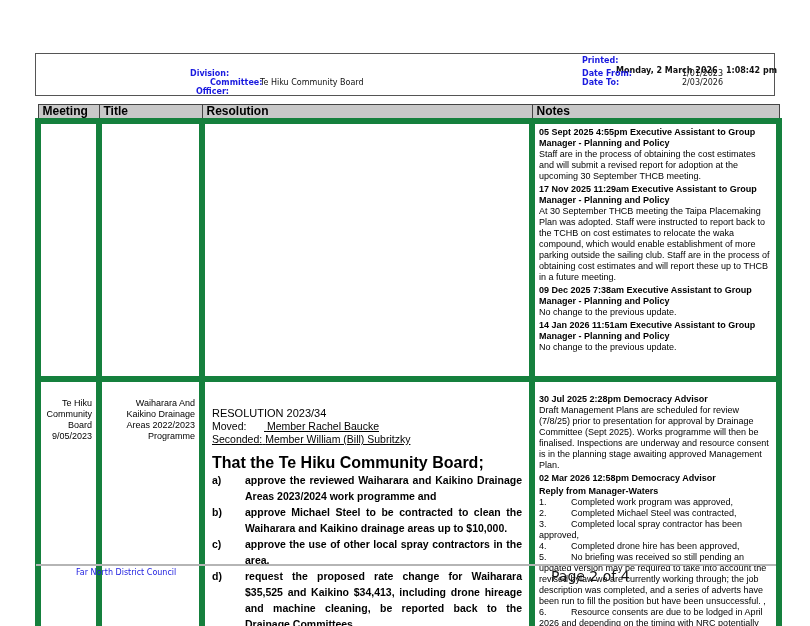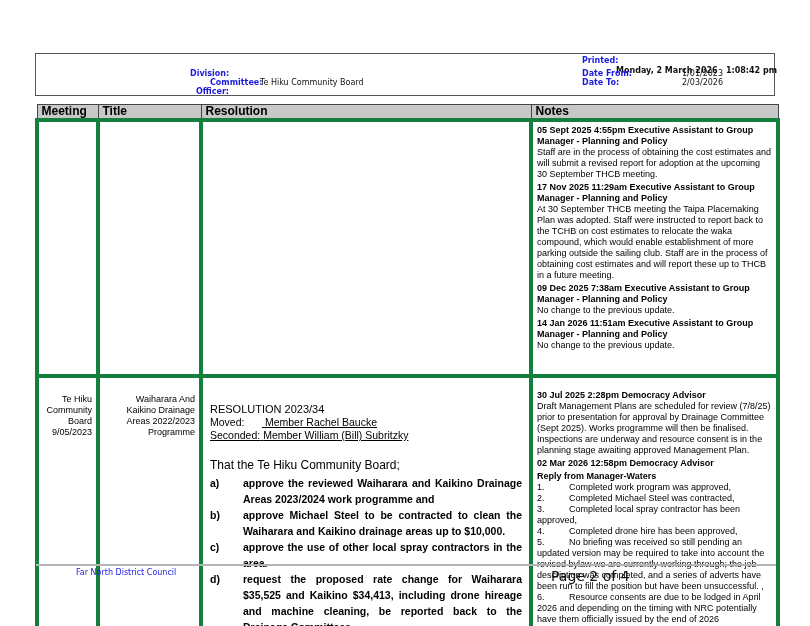--- a/index.html
+++ b/index.html
@@ -6,34 +6,34 @@
   body { width:810px; height:626px; position:relative; overflow:hidden; font-family:"Liberation Sans", sans-serif; color:#000; }
 
   .hdr-box { position:absolute; left:35px; top:53px; width:740px; height:43px; border:1px solid #555; box-sizing:border-box; }
   .hdr-title { position:absolute; left:280px; top:2px; width:250px; text-align:center; font-weight:bold; font-size:12.5px; letter-spacing:0.1px; }
   .hdr-lbl { position:absolute; font-family:"DejaVu Sans", sans-serif; font-size:8px; font-weight:bold; color:#1a1adf; }
   .hdr-val { position:absolute; font-family:"DejaVu Sans", sans-serif; font-size:8px; color:#111; }
   .hdr-printed-val { position:absolute; font-family:"DejaVu Sans", sans-serif; font-size:8px; font-weight:bold; color:#111; }
 
   table.report { position:absolute; left:35px; top:104px; width:741px; border-collapse:collapse; table-layout:fixed; }
   table.report th { background:#c8c8c8; font-size:12px; font-weight:bold; text-align:left; padding:1px 4px; border:1px solid #444; height:11px; line-height:11px; }
-  table.report td { border:4px solid #15803d; vertical-align:top; font-size:9px; line-height:11px; padding:16px 4px; }
+  table.report td { border:6px solid #15803d; vertical-align:top; font-size:9px; line-height:11px; padding:16px 4px; }
   td.mid { vertical-align:middle;text-align:right; }
 
   .note-block { margin-bottom:2px; }
   .note-head { font-weight:bold; font-size:9px; line-height:11px; }
   .note-body { font-size:9px; line-height:11px; }
   .numitem { display:flex; }
   .numitem .n { width:32px; flex:none; }
 
   .res { padding:10px 3px 0 3px; }
   .res-title { font-weight:normal; font-size:11px; margin-bottom:1px; }
   .res-line { font-size:10.5px; line-height:13px;text-decoration:underline; }
   .res-line .lab { display:inline-block; width:52px; }
-  .res-intro { font-weight:normal; font-size:12px; margin-top:18px; margin-bottom:4px; }
+  .res-intro { font-weight:bold; font-size:16px; margin-top:11px; margin-bottom:4px; }
   .res-item { display:flex; font-weight:bold; font-size:10.5px; line-height:16px; }
   .res-item .letter { width:33px; flex:none; }
   .res-item .txt { text-align:justify; }
 
   .footer-line { position:absolute; left:36px; top:564px; width:740px; height:2px; background:#b5b5b5; }
   .footer-org { position:absolute; left:36px; top:568px; font-family:"DejaVu Sans", sans-serif; font-size:8px; color:#1a1adf;padding-left:40px; }
   .footer-page { position:absolute; left:512px; top:568px; font-family:"DejaVu Sans", sans-serif; font-size:14px; color:#111;margin-left:39px; }
 </style>
 </head>
 <body>

